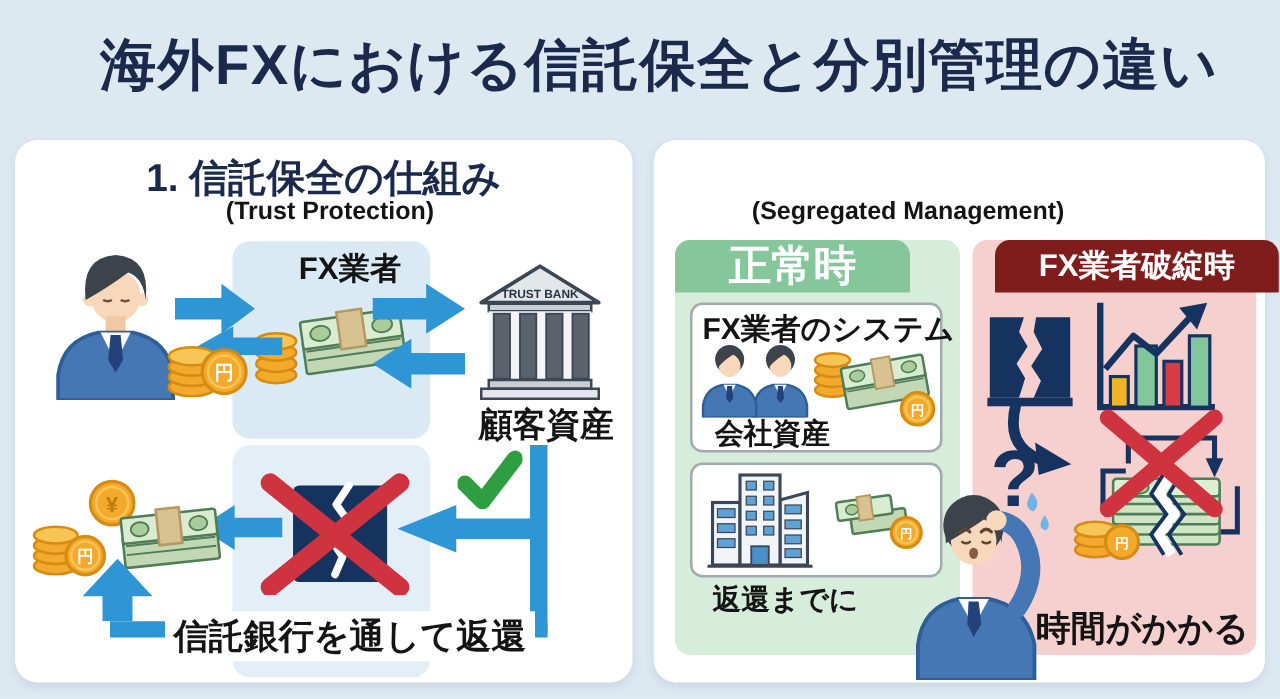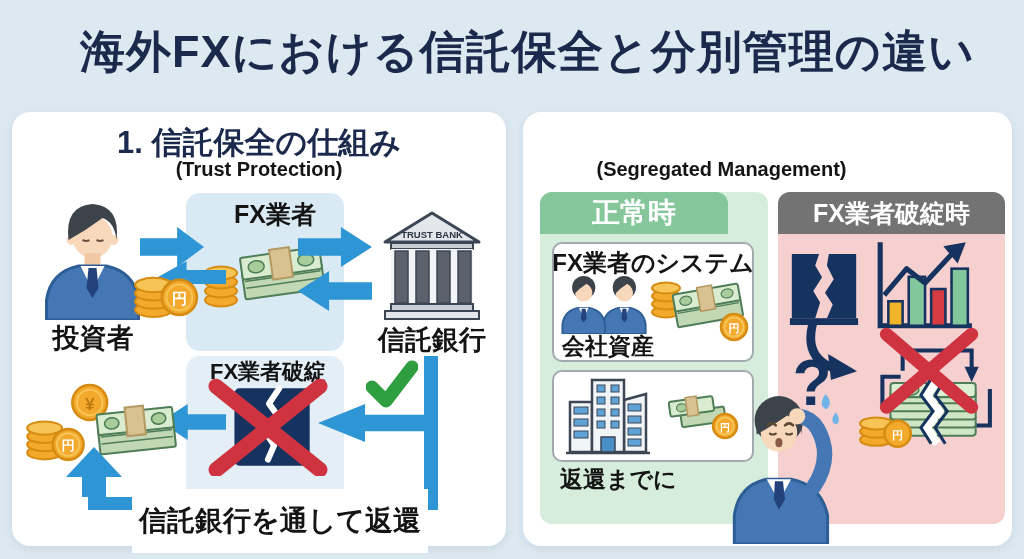--- a/index.html
+++ b/index.html
@@ -2,37 +2,37 @@
 <html><head>
 <meta charset="utf-8">
 <style>
   * { margin:0; padding:0; box-sizing:border-box; }
   body { font-family:"Liberation Sans","DejaVu Sans",sans-serif; }
   #canvas { position:relative; width:1024px; height:559px; background:#dde9f1; overflow:hidden; }
   .abs { position:absolute; }
   .ctr { text-align:center; }
   .b { font-weight:bold; }
   .navy { color:#1b2a4c; }
-  .blk { color:#141414; }
+  .blk { color:#141414;padding-left:10px; }
   .nowrap { white-space:nowrap; }
   #title { left:0; top:22px; width:1024px; font-size:45px; font-weight:800; letter-spacing:1px; color:#1b2a4c;padding-left:31px; }
   .panel { background:#ffffff; border-radius:18px; box-shadow:0 3px 8px rgba(40,70,100,0.10); }
   #left-panel  { left:12px;  top:112px; width:494px; height:434px; }
   #right-panel { left:523px; top:112px; width:489px; height:434px; }
   .panel-heading { font-size:31px; }
   .panel-sub { font-size:20px; }
   .bluebar { background:#2e96d5; }
   #fx-box { left:186px; top:193px; width:158px; height:158px; background:#d9eaf4; border-radius:14px; }
   #fx-col-band { left:186px; top:356px; width:158px; height:186px; background:#e3eef6; border-radius:14px; }
   .whitebox { background:#ffffff; border:2px solid #a3a9af; border-radius:10px; }
   #green-body { left:540px; top:192px; width:228px; height:332px; background:#d6eddc; border-radius:12px; }
-  #green-header { left:540px; top:192px; width:188px; height:42px; background:#85c79b; border-radius:12px 12px 0 0; line-height:42px; font-size:28px; color:#fff; }
+  #green-header { left:540px; top:192px; width:188px; height:42px; background:#85c79b; border-radius:12px 12px 0 0; line-height:42px; font-size:34px; color:#fff; }
   #red-body { left:778px; top:192px; width:227px; height:332px; background:#f6cfcf; border-radius:12px; }
-  #red-header { left:778px; top:192px; width:227px; height:42px; background:#737373; border-radius:12px 12px 0 0; line-height:42px; font-size:25px; color:#fff; }
-  #return-label { left:132px; top:489px; font-size:28px; background:#ffffff; padding:13px 7px; z-index:3; }
+  #red-header { left:796px; top:192px; width:227px; height:42px; background:#7f1d1d; border-radius:12px 12px 0 0; line-height:42px; font-size:25px; color:#fff; }
+  #return-label { left:132px; top:489px; font-size:28px; background:#ffffff; padding:1px 7px; z-index:3; }
   #qmark { left:790px; top:346px; width:44px; font-size:64px; color:#16335f; }
   .z2 { z-index:2; } .z4 { z-index:4; } .z5 { z-index:5; }
 </style>
 </head>
 <body>
 
 <div id="canvas">
 
   <div id="title" class="abs ctr nowrap">海外FXにおける信託保全と分別管理の違い</div>
 
@@ -67,21 +67,20 @@
     <circle cx="31" cy="44" r="5" fill="#f8d8ba"></circle>
       <circle cx="73" cy="44" r="5" fill="#f8d8ba"></circle>
     <ellipse cx="52" cy="41" rx="20" ry="21" fill="#f8d8ba"></ellipse>
     <path d="M28,44 Q24,10 52,8 Q80,10 76,44 Q74,26 62,22 Q46,34 28,44 Z" fill="#3d434b"></path>
     <path d="M42,44 q4,2 7,0 M56,44 q4,2 7,0" stroke="#6b523c" stroke-width="2" fill="none"></path>
     <rect x="44" y="57" width="16" height="13" fill="#f0c9a4"></rect>
     <path d="M6,124 L6,104 Q10,76 38,70 L66,70 Q94,76 98,104 L98,124 Z" fill="#4577b4" stroke="#2e5e96" stroke-width="3"></path>
     <polygon points="40,70 52,94 64,70" fill="#ffffff"></polygon>
     <polygon points="48,72 56,72 58,92 52,102 46,92" fill="#23427c"></polygon>
   </svg>
-  <div class="abs ctr b blk nowrap" style="left:20px;top:320px;width:146px;font-size:27px;">投資者</div>
 
   <svg class="abs" style="left:140px;top:227px;" width="64" height="40" viewBox="0 0 100 60" preserveAspectRatio="none">
     <polygon points="0,17 58,17 58,0 100,30 58,60 58,43 0,43" fill="#2e96d5"></polygon>
   </svg>
   <svg class="abs" style="left:158px;top:261px;" width="68" height="32" viewBox="0 0 100 60" preserveAspectRatio="none">
     <polygon points="100,17 42,17 42,0 0,30 42,60 42,43 100,43" fill="#2e96d5"></polygon>
   </svg>
 
   <svg class="abs" style="left:133px;top:250px;" width="68" height="68" viewBox="0 0 66 66">
     <ellipse cx="20" cy="58" rx="18" ry="7" fill="#f2a92c" stroke="#d68c12" stroke-width="2"></ellipse>
@@ -105,37 +104,36 @@
     <text x="50" y="28" font-size="9.5" font-weight="bold" fill="#2b3442" text-anchor="middle">TRUST BANK</text>
     <rect x="9" y="33" width="82" height="6" fill="#c9ced5" stroke="#3c4654" stroke-width="2"></rect>
     <rect x="9" y="39" width="82" height="55" fill="#f2f4f7"></rect>
     <rect x="13" y="41" width="13" height="52" fill="#5b626c" stroke="#3c4654" stroke-width="1.5"></rect>
     <rect x="34" y="41" width="13" height="52" fill="#5b626c" stroke="#3c4654" stroke-width="1.5"></rect>
     <rect x="55" y="41" width="13" height="52" fill="#5b626c" stroke="#3c4654" stroke-width="1.5"></rect>
     <rect x="76" y="41" width="13" height="52" fill="#5b626c" stroke="#3c4654" stroke-width="1.5"></rect>
     <rect x="9" y="94" width="82" height="7" fill="#c9ced5" stroke="#3c4654" stroke-width="2"></rect>
     <rect x="3" y="101" width="94" height="8" fill="#e3e7ec" stroke="#3c4654" stroke-width="2"></rect>
   </svg>
-  <div class="abs ctr b blk nowrap" style="left:370px;top:322px;width:124px;font-size:27px;">信託銀行</div>
+  <div class="abs ctr b blk nowrap" style="left:370px;top:322px;width:124px;font-size:27px;">顧客資産</div>
 
   <div class="abs bluebar z2" style="left:424px;top:356px;width:14px;height:151px;"></div>
   <div class="abs bluebar z2" style="left:88px;top:497px;width:350px;height:13px;"></div>
   <svg class="abs z2" style="left:66px;top:447px;" width="56" height="50" viewBox="0 0 56 50">
     <polygon points="28,0 56,30 40,30 40,50 16,50 16,30 0,30" fill="#2e96d5"></polygon>
   </svg>
 
   <svg class="abs z2" style="left:366px;top:360px;" width="52" height="48" viewBox="0 0 52 48">
     <path d="M6,27 L20,41 L46,7" stroke="#2f9e41" stroke-width="13" fill="none" stroke-linecap="round" stroke-linejoin="round"></path>
   </svg>
 
   <svg class="abs z2" style="left:318px;top:404px;" width="112" height="38" viewBox="0 0 100 60" preserveAspectRatio="none">
     <polygon points="100,17 42,17 42,0 0,30 42,60 42,43 100,43" fill="#2e96d5"></polygon>
   </svg>
 
-  <div class="abs ctr b blk nowrap" style="left:196px;top:357px;width:144px;font-size:22px;">FX業者破綻</div>
   <svg class="abs z2" style="left:208px;top:378px;" width="120" height="98" viewBox="0 0 118 96">
     <rect x="26" y="10" width="74" height="76" rx="5" fill="#16335f"></rect>
     <polyline points="70,10 60,25 70,39 57,54 65,66 59,80" stroke="#ffffff" stroke-width="6" fill="none" stroke-linecap="round" stroke-linejoin="round"></polyline>
     <line x1="8" y1="8" x2="110" y2="90" stroke="#cf3340" stroke-width="15" stroke-linecap="round"></line>
     <line x1="110" y1="8" x2="8" y2="90" stroke="#cf3340" stroke-width="15" stroke-linecap="round"></line>
   </svg>
 
   <svg class="abs" style="left:160px;top:404px;" width="66" height="36" viewBox="0 0 100 60" preserveAspectRatio="none">
     <polygon points="100,17 42,17 42,0 0,30 42,60 42,43 100,43" fill="#2e96d5"></polygon>
   </svg>
@@ -297,20 +295,21 @@
     <polyline points="90,52 80,68 92,84 80,100 90,116" stroke="#16335f" stroke-width="3" fill="none"></polyline>
     <ellipse cx="22" cy="112" rx="16" ry="6" fill="#f2a92c" stroke="#d68c12" stroke-width="2"></ellipse>
     <ellipse cx="22" cy="104" rx="16" ry="6" fill="#f2a92c" stroke="#d68c12" stroke-width="2"></ellipse>
     <ellipse cx="22" cy="96" rx="16" ry="6" fill="#f7c456" stroke="#d68c12" stroke-width="2"></ellipse>
     <circle cx="43" cy="106" r="13" fill="#f2a92c" stroke="#d68c12" stroke-width="2.5"></circle>
     <text x="43" y="111" font-size="11" font-weight="bold" fill="#ffffff" text-anchor="middle">円</text>
     <line x1="32" y1="8" x2="116" y2="80" stroke="#cf3340" stroke-width="13" stroke-linecap="round"></line>
     <line x1="116" y1="8" x2="32" y2="80" stroke="#cf3340" stroke-width="13" stroke-linecap="round"></line>
   </svg>
 
+  <div class="abs ctr b blk nowrap z4" style="left:810px;top:484px;width:198px;font-size:28px;">時間がかかる</div>
 
   <svg class="abs z5" style="left:728px;top:392px;" width="114" height="152" viewBox="0 0 112 150">
     <circle cx="50" cy="28" r="24" fill="#3d434b"></circle>
     <ellipse cx="50" cy="40" rx="18" ry="19" fill="#f8d8ba"></ellipse>
     <path d="M28,42 Q26,10 50,8 Q76,10 72,42 Q70,26 60,22 Q46,32 28,42 Z" fill="#3d434b"></path>
     <path d="M39,33 q4,-4 8,0 M56,33 q4,-4 8,0" stroke="#5a4632" stroke-width="2.5" fill="none" stroke-linecap="round"></path>
     <path d="M41,41 q3,2 6,0 M57,41 q3,2 6,0" stroke="#5a4632" stroke-width="2" fill="none" stroke-linecap="round"></path>
     <ellipse cx="50" cy="50" rx="3.5" ry="4.5" fill="#8a5a49"></ellipse>
     <path d="M6,150 L6,122 Q10,92 38,86 L62,86 Q92,92 98,122 L98,150 Z" fill="#4577b4" stroke="#2e5e96" stroke-width="3"></path>
     <polygon points="38,86 50,108 62,86" fill="#ffffff"></polygon>

